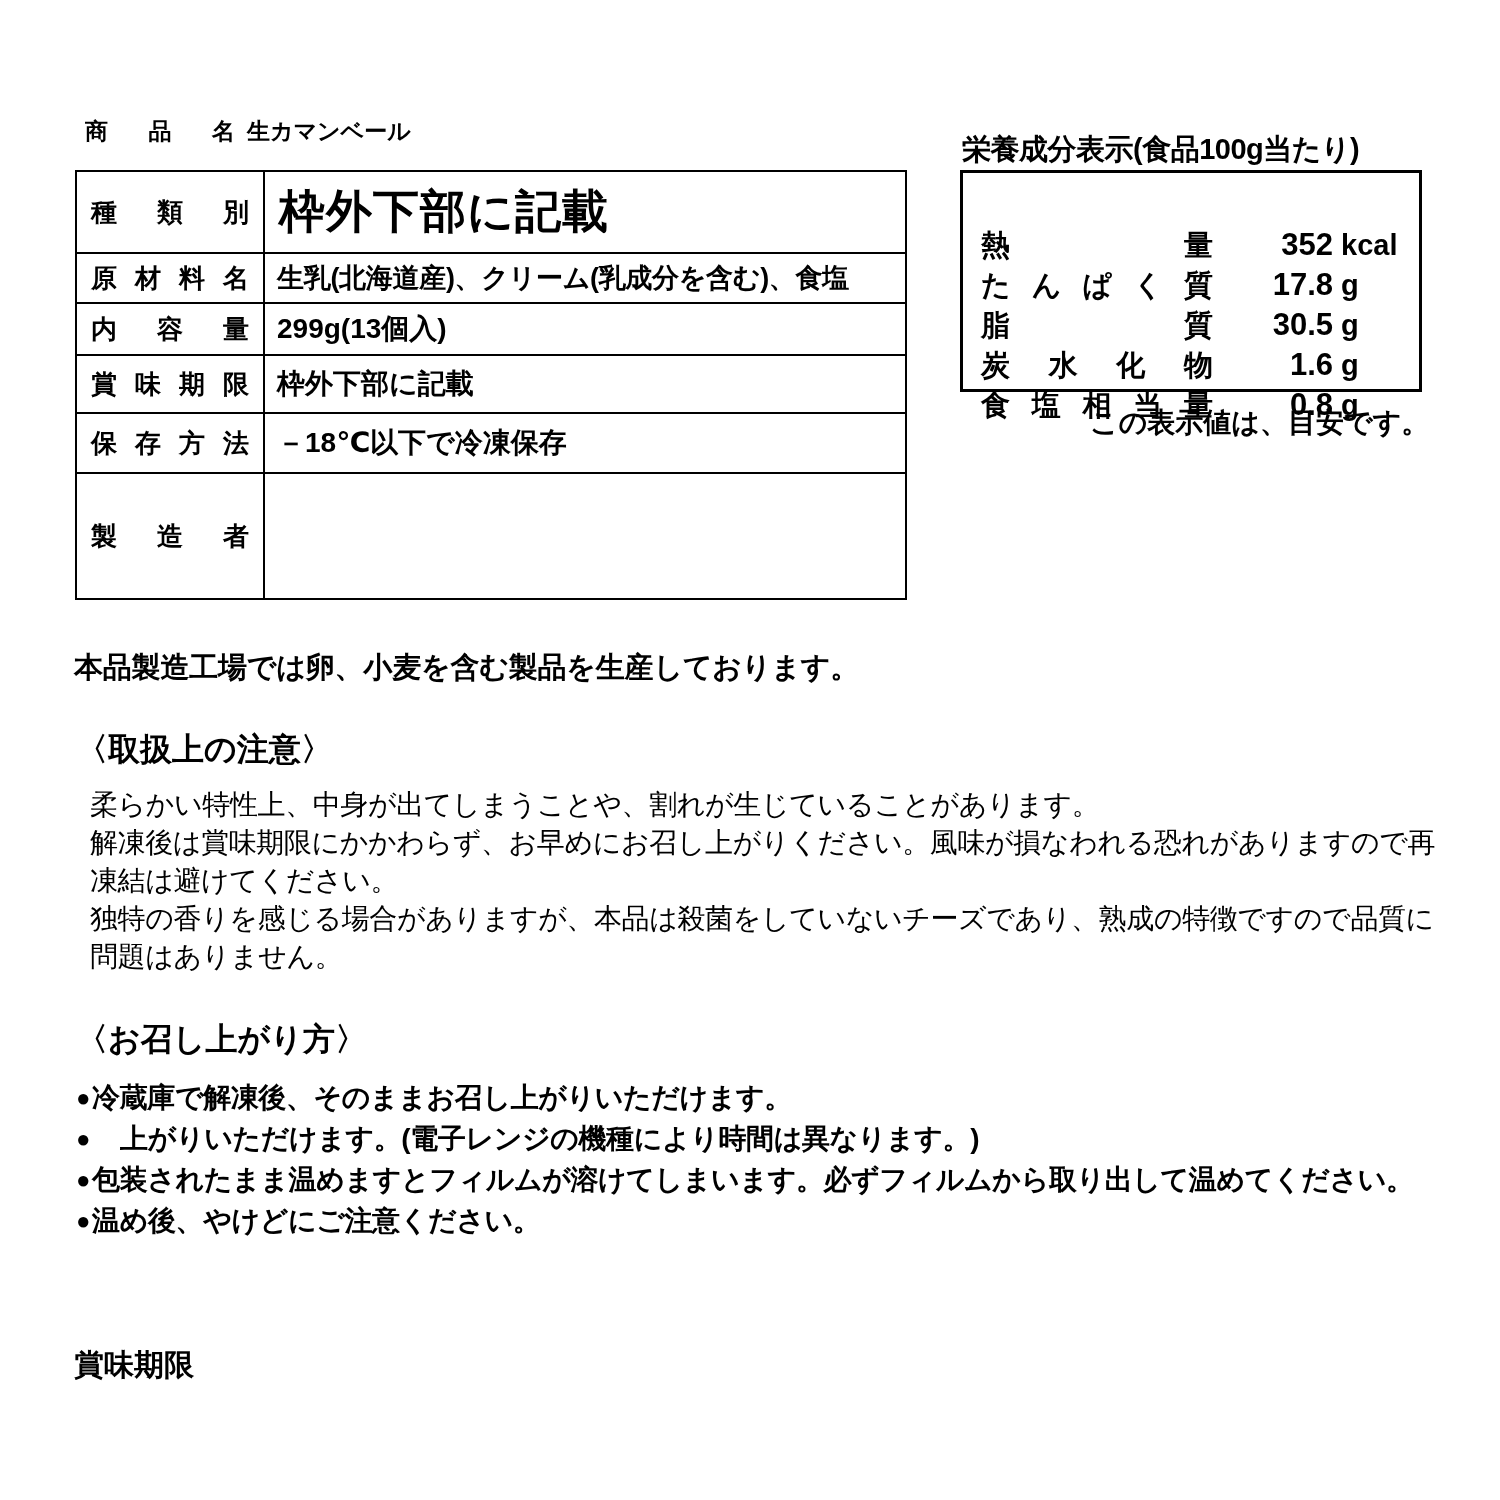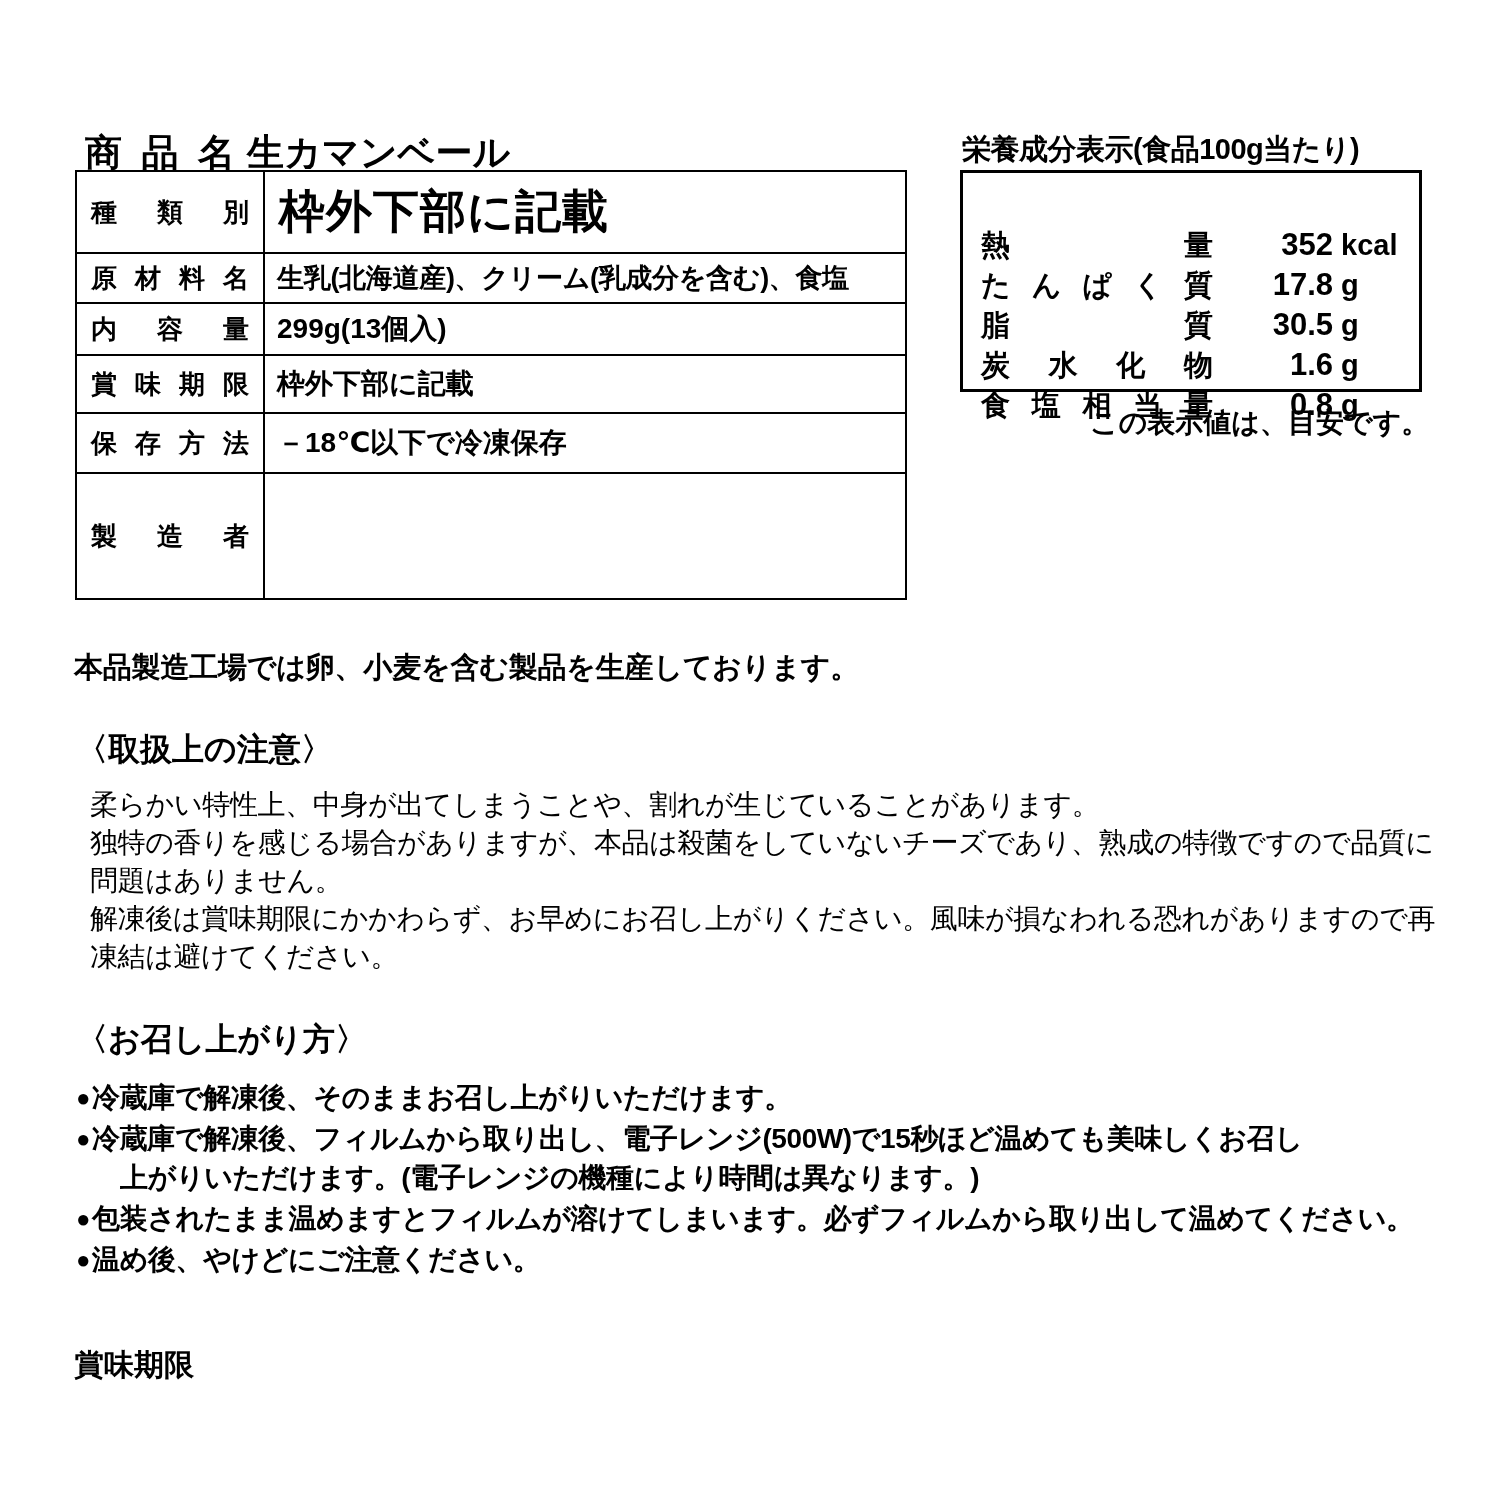--- a/index.html
+++ b/index.html
@@ -21,22 +21,22 @@
     position: absolute;
     left: 0; top: 0;
     width: 1500px;
     height: 1500px;
   }
 
   
   .product-line {
     position: absolute;
     left: 85px;
-    top: 128px;
-    font-size: 37px;
+    top: 116px;
+    font-size: 23px;
     font-weight: bold;
     letter-spacing: 0px;
     white-space: nowrap;
   }
   .product-line .lbl {
     display: inline-block;
     width: 150px;
     text-align: justify;
     text-align-last: justify;
     vertical-align: top;
@@ -283,35 +283,35 @@
     </div>
   </div>
   <div class="nutri-note">この表示値は、目安です。</div>
 
   <div class="allergen">本品製造工場では卵、小麦を含む製品を生産しております。</div>
 
   <div class="sec-precautions">
     <div class="section-heading">〈取扱上の注意〉</div>
     <div class="precaution-body">
       <div class="para">柔らかい特性上、中身が出てしまうことや、割れが生じていることがあります。</div>
+      <div class="para">解凍後は賞味期限にかかわらず、お早めにお召し上がりください。風味が損なわれる恐れがありますので再凍結は避けてください。</div>
       <div class="para">独特の香りを感じる場合がありますが、本品は殺菌をしていないチーズであり、熟成の特徴ですので品質に問題はありません。</div>
-      <div class="para">解凍後は賞味期限にかかわらず、お早めにお召し上がりください。風味が損なわれる恐れがありますので再凍結は避けてください。</div>
     </div>
   </div>
 
   <div class="sec-serving">
     <div class="section-heading">〈お召し上がり方〉</div>
     <div class="bullet-list">
       <div class="bullet-item">
         <span class="dot">●</span>
         <span class="btxt">冷蔵庫で解凍後、そのままお召し上がりいただけます。</span>
       </div>
       <div class="bullet-item">
         <span class="dot">●</span>
-        <span class="btxt"><span>冷蔵庫で解凍後、フィルムから取り出し、電子レンジ(500W)で15秒ほど温めても美味しくお召し</span><span class="cont">上がりいただけます。(電子レンジの機種により時間は異なります。)</span></span>
+        <span class="btxt"><span class="cont">上がりいただけます。(電子レンジの機種により時間は異なります。)</span></span>
       </div>
       <div class="bullet-item">
         <span class="dot">●</span>
         <span class="btxt">包装されたまま温めますとフィルムが溶けてしまいます。必ずフィルムから取り出して温めてください。</span>
       </div>
       <div class="bullet-item">
         <span class="dot">●</span>
         <span class="btxt">温め後、やけどにご注意ください。</span>
       </div>
     </div>

